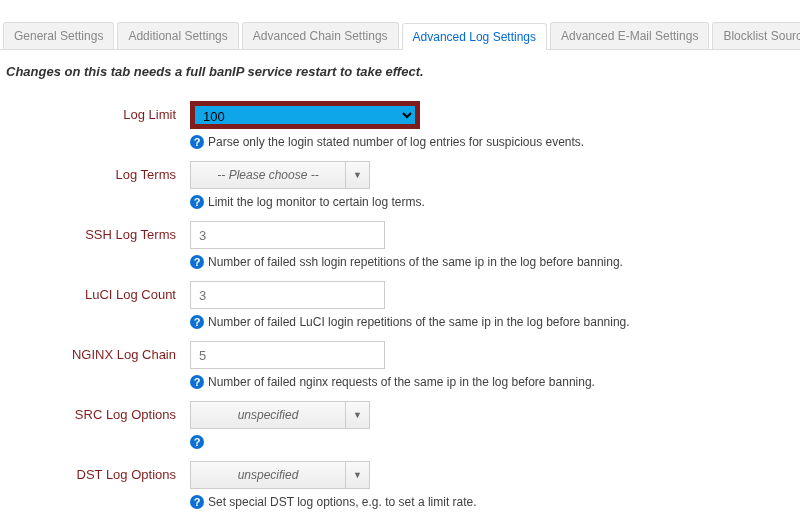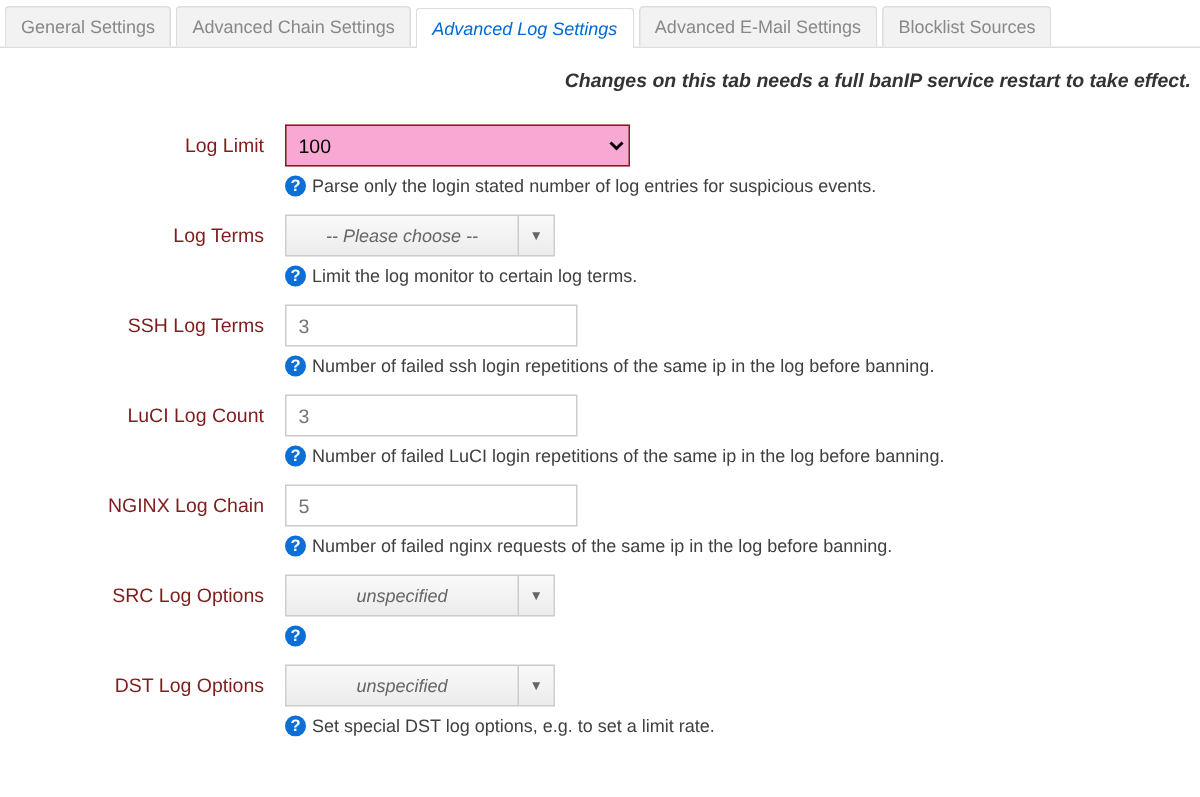--- a/index.html
+++ b/index.html
@@ -10,66 +10,65 @@
     font-size: 13px;
     color: #404040;
     background: #fff;
     width: 800px;
   }
   .tabs {
     display: flex;
     border-bottom: 1px solid #ddd;
     padding: 4px 3px 0 3px;
     gap: 3px;
+    margin-top: 18px;
   }
   .tab {
     padding: 6px 10px;
     background: #f2f2f2;
     border: 1px solid #ddd;
     border-bottom: none;
     color: #888;
     font-size: 12px;
     cursor: pointer;
     border-radius: 3px 3px 0 0;
     white-space: nowrap;
   }
   .tab.active {
     background: #fff;
     color: #0069d6;
     position: relative;
     top: 1px;
-    font-style: italic;
   }
   .intro {
     font-style: italic;
     font-weight: bold;
     padding: 14px 6px 10px 6px;
     color: #333;
     font-size: 13px;
-    text-align: right;
   }
   .field-row {
     display: flex;
     padding: 12px 0 0 0;
   }
   .field-label {
     width: 190px;
     text-align: right;
     padding: 6px 14px 0 0;
     color: #7f1d1d;
     font-size: 13px;
   }
   .field-widget {
     flex: 1;
   }
   .select-native {
     width: 230px;
     height: 28px;
-    border: 1px solid #7f1d1d;
-    background: #f9a8d4;
+    border: 5px solid #7f1d1d;
+    background: #0ea5e9;
     font-size: 13px;
     padding: 2px 4px;
   }
   .text-input {
     width: 195px;
     height: 28px;
     border: 1px solid #ccc;
     padding: 4px 8px;
     font-size: 13px;
     color: #aaa;
@@ -122,20 +121,21 @@
     align-items: center;
     justify-content: center;
     line-height: 1;
   }
 </style>
 </head>
 <body>
 
 <div class="tabs">
   <div class="tab">General Settings</div>
+  <div class="tab">Additional Settings</div>
   <div class="tab">Advanced Chain Settings</div>
   <div class="tab active">Advanced Log Settings</div>
   <div class="tab">Advanced E-Mail Settings</div>
   <div class="tab">Blocklist Sources</div>
 </div>
 
 <div class="intro">Changes on this tab needs a full banIP service restart to take effect.</div>
 
 <div class="field-row">
   <div class="field-label">Log Limit</div>

